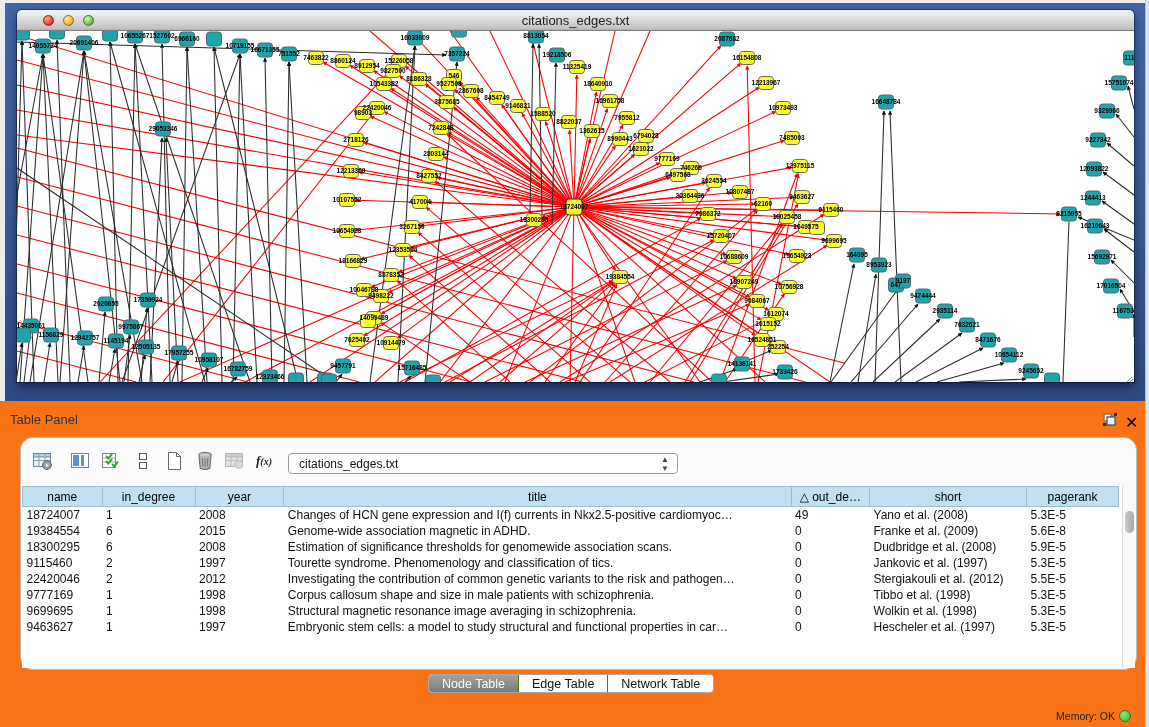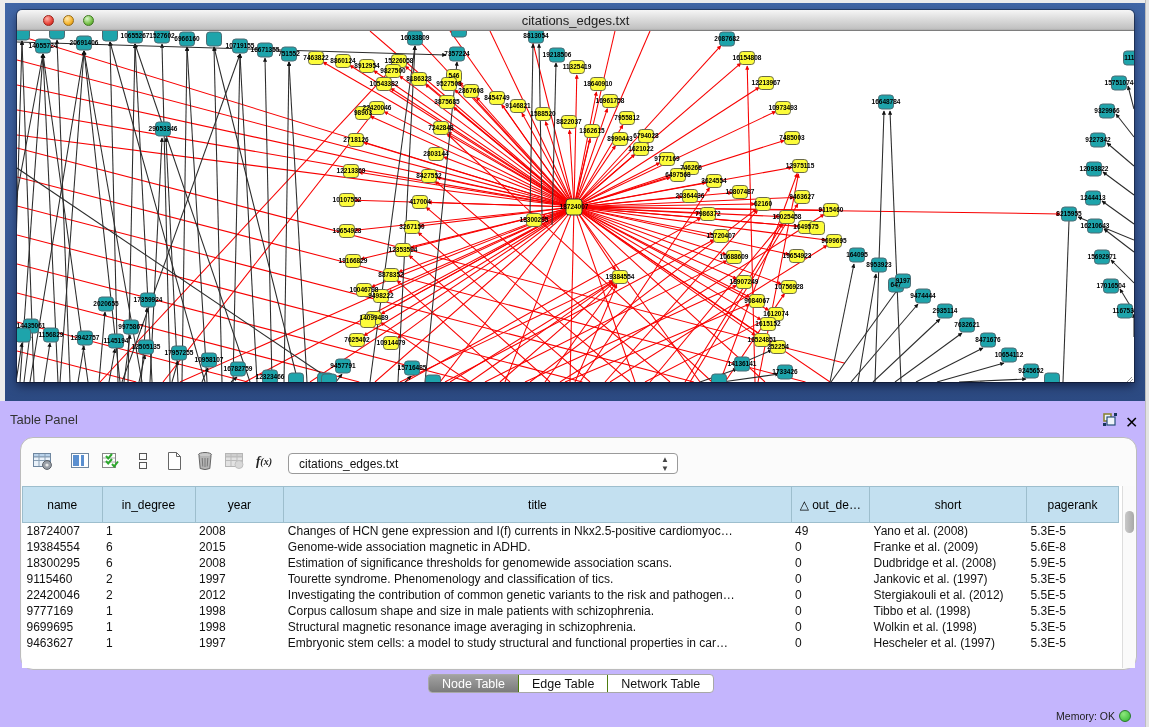--- a/index.html
+++ b/index.html
@@ -2,30 +2,30 @@
 <html><head><meta charset="utf-8"><style>
 *{margin:0;padding:0;box-sizing:border-box}
 body{width:1149px;height:727px;background:#ececec;font-family:"Liberation Sans",sans-serif;position:relative;overflow:hidden}
 #blue{position:absolute;left:5px;top:3px;width:1140px;height:398px;background:linear-gradient(#4066a6,#395a97 55%,#2c4a82)}
 #win{position:absolute;left:17px;top:10px;width:1117px;height:372px;border-radius:5px 5px 0 0;box-shadow:0 4px 10px rgba(0,0,20,.55),0 0 0 1px rgba(0,0,0,.35)}
 #tbar{position:absolute;left:0;top:0;width:100%;height:21px;border-radius:5px 5px 0 0;background:linear-gradient(#f6f6f6,#dcdcdc 45%,#c2c2c2 92%,#adadad);border-bottom:1px solid #7e7e7e}
 #title{position:absolute;left:0;right:0;top:3px;text-align:center;font-size:13px;color:#222}
 .tl{position:absolute;top:5px;width:11px;height:11px;border-radius:50%}
 #canvas{position:absolute;left:0;top:21px;width:1117px;height:351px;background:#fff;overflow:hidden}
 #grip{position:absolute;right:1px;bottom:0px;width:12px;height:10px}
-#panel{position:absolute;left:0;top:401px;width:1149px;height:326px;background:#c4b5fd}
+#panel{position:absolute;left:0;top:401px;width:1149px;height:326px;background:#f97316}
 #ptitle{position:absolute;left:10px;top:11px;font-size:13px;color:#333}
 #pbox{position:absolute;left:20px;top:36px;width:1117px;height:233px;background:#fbfbfb;border:1px solid #bcbcbc;border-radius:13px}
 #tools{position:absolute;left:3px;top:3px;width:1110px;height:42px}
 .ico{position:absolute;top:9px}
 #combo{position:absolute;left:264px;top:12px;width:390px;height:21px;background:#fff;border:1px solid #9a9a9a;border-radius:4px;font-size:12px;color:#111;padding:3px 0 0 10px}
 #combo .arr{position:absolute;right:8px;top:1px;font-size:8px;color:#444;line-height:9px}
 #tblwrap{position:absolute;left:1px;top:48px;width:1110px;height:182px;background:#fff;overflow:hidden}
 table{border-collapse:collapse;table-layout:fixed;width:1097px;font-size:12px}
-th{background:#c3e0f0;border:1px solid #9dbecd;font-weight:normal;font-size:12px;height:36px;padding:0}
+th{background:#c3e0f0;border:1px solid #9dbecd;font-weight:normal;font-size:12px;height:20px;padding:0}
 td{height:16px;padding:0 0 0 4px;color:#111;white-space:nowrap;overflow:hidden}
 .c1{width:77px}.c2{width:90px}.c3{width:86px}.c4{width:491px}.c5{width:76px}.c6{width:152px}.c7{width:89px}
 #vsb{position:absolute;right:1px;top:48px;width:13px;height:182px;background:#fafafa;border-left:1px solid #ddd}
 #thumb{position:absolute;left:2px;top:25px;width:9px;height:22px;background:linear-gradient(90deg,#c9c9c9,#a8a8a8);border-radius:5px}
 #tabs{position:absolute;left:428px;top:273px;height:19px;border:1px solid #a8a8a8;border-radius:4px;background:#fff;overflow:hidden;font-size:12.5px;display:flex}
 .tab{padding:1px 13px 0;line-height:17px;color:#111}
 .tab.sel{background:linear-gradient(#a2a2a2,#7b7b7b);color:#fff}
 .tab+.tab{border-left:1px solid #4d7c0f}
 #mem{position:absolute;right:34px;top:309px;font-size:10.5px;color:#222}
 #led{position:absolute;right:18px;top:309px;width:12px;height:12px;border-radius:50%;background:radial-gradient(circle at 35% 30%,#8ee87e,#2fb52f);border:1px solid #267a26}

